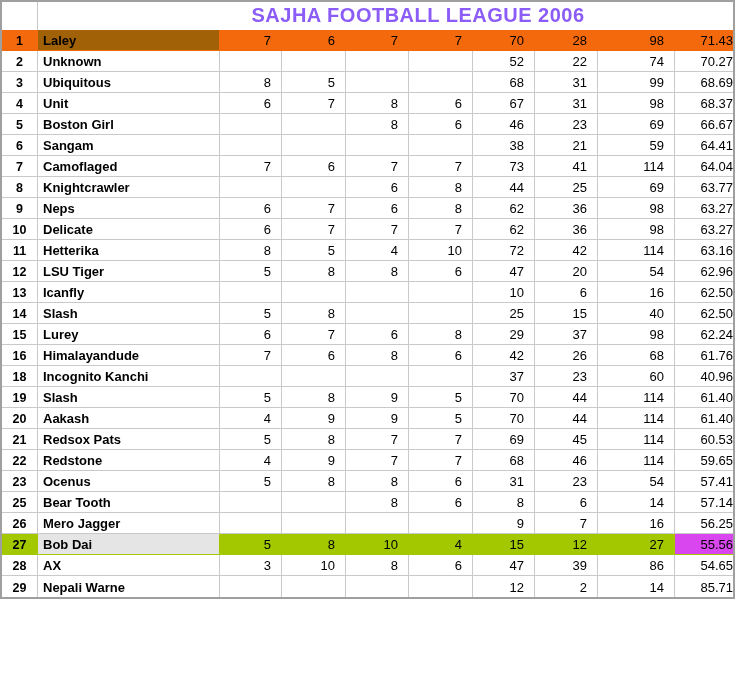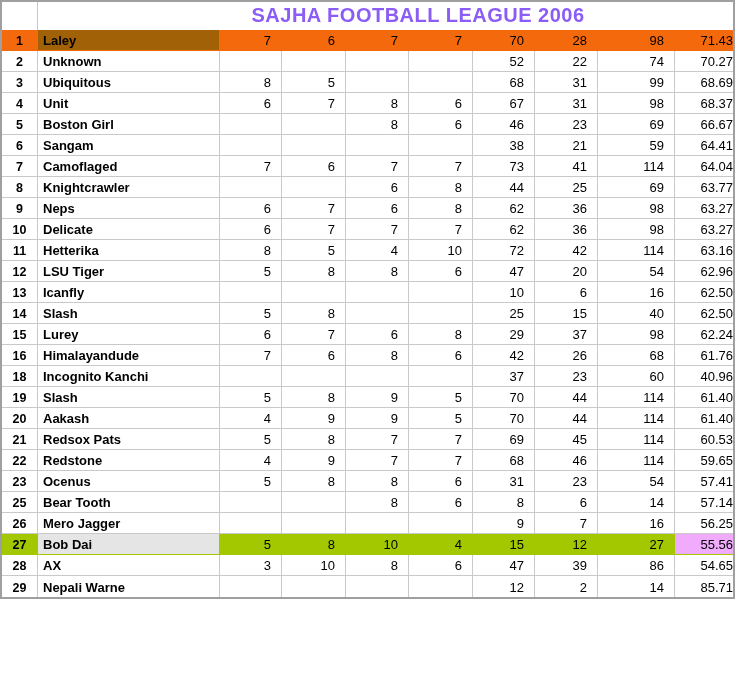--- a/index.html
+++ b/index.html
@@ -361,21 +361,21 @@
       <tr>
         <td class="rank" style="background: rgb(163, 200, 0); border-color: rgb(163, 200, 0);">27</td>
         <td class="player" style="background: #e5e5e5; border-color: rgb(163, 200, 0);">Bob Dai</td>
         <td class="num" style="background: rgb(163, 200, 0); border-color: rgb(163, 200, 0);">5</td>
         <td class="num" style="background: rgb(163, 200, 0); border-color: rgb(163, 200, 0);">8</td>
         <td class="num" style="background: rgb(163, 200, 0); border-color: rgb(163, 200, 0);">10</td>
         <td class="num" style="background: rgb(163, 200, 0); border-color: rgb(163, 200, 0);">4</td>
         <td class="num" style="background: rgb(163, 200, 0); border-color: rgb(163, 200, 0);">15</td>
         <td class="num" style="background: rgb(163, 200, 0); border-color: rgb(163, 200, 0);">12</td>
         <td class="num" style="background: rgb(163, 200, 0); border-color: rgb(163, 200, 0);">27</td>
-        <td class="pct" style="background: #f0abfc; border-color: rgb(163, 200, 0);">55.56</td>
+        <td class="pct" style="background: #d946ef; border-color: rgb(163, 200, 0);">55.56</td>
       </tr>
       <tr>
         <td class="rank">28</td>
         <td class="player">AX</td>
         <td class="num">3</td>
         <td class="num">10</td>
         <td class="num">8</td>
         <td class="num">6</td>
         <td class="num">47</td>
         <td class="num">39</td>

